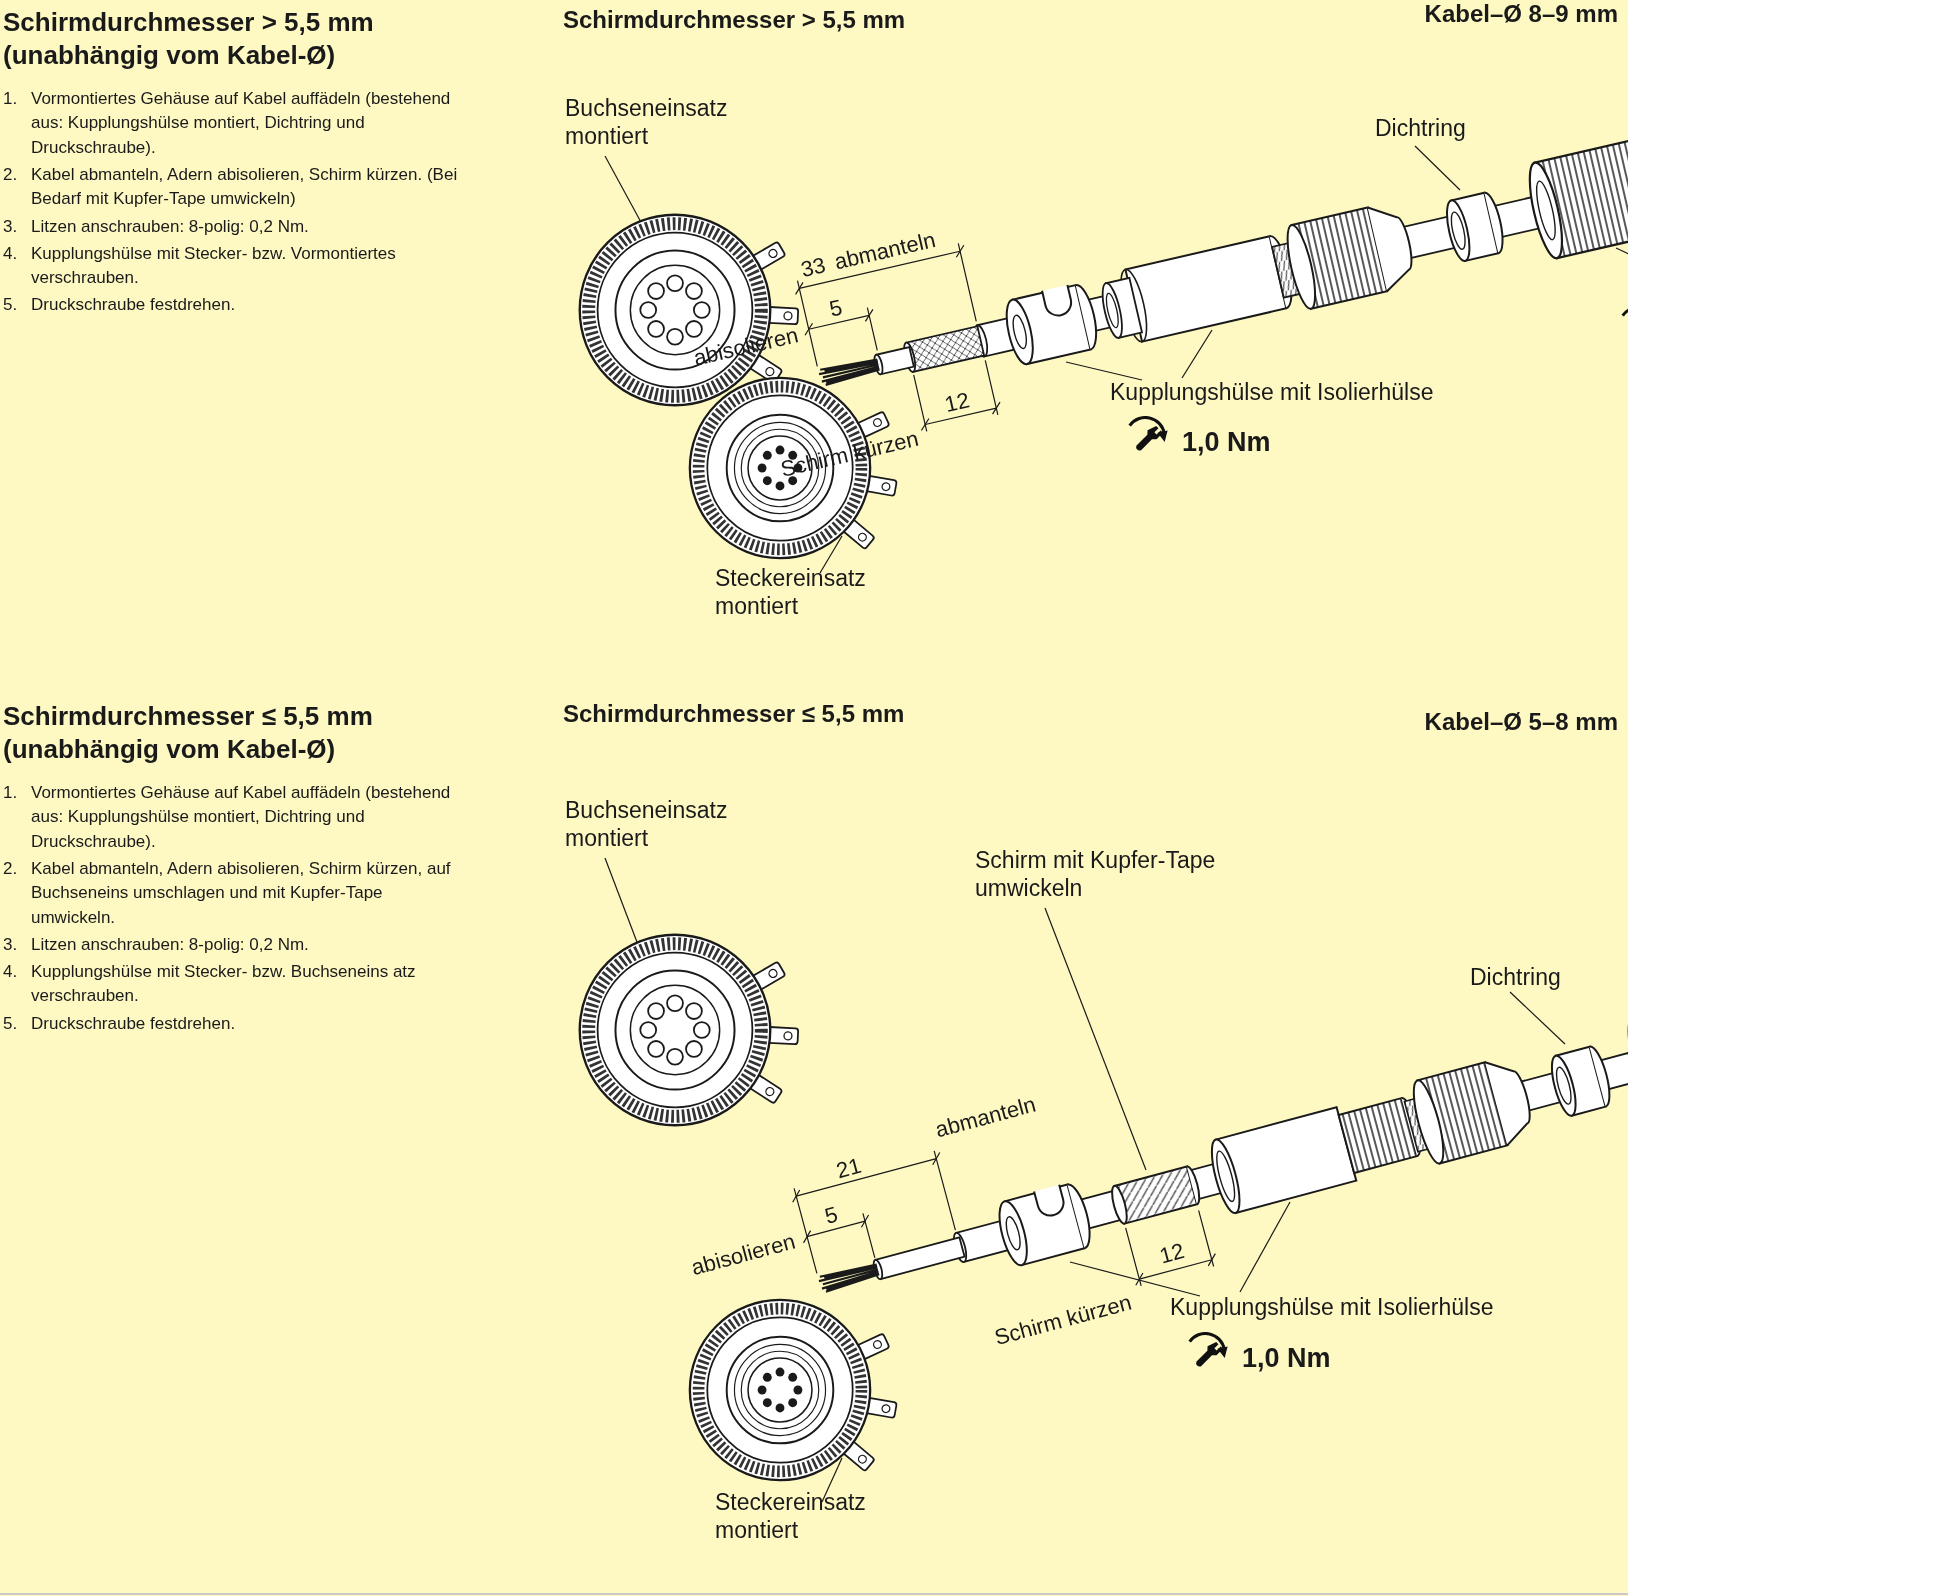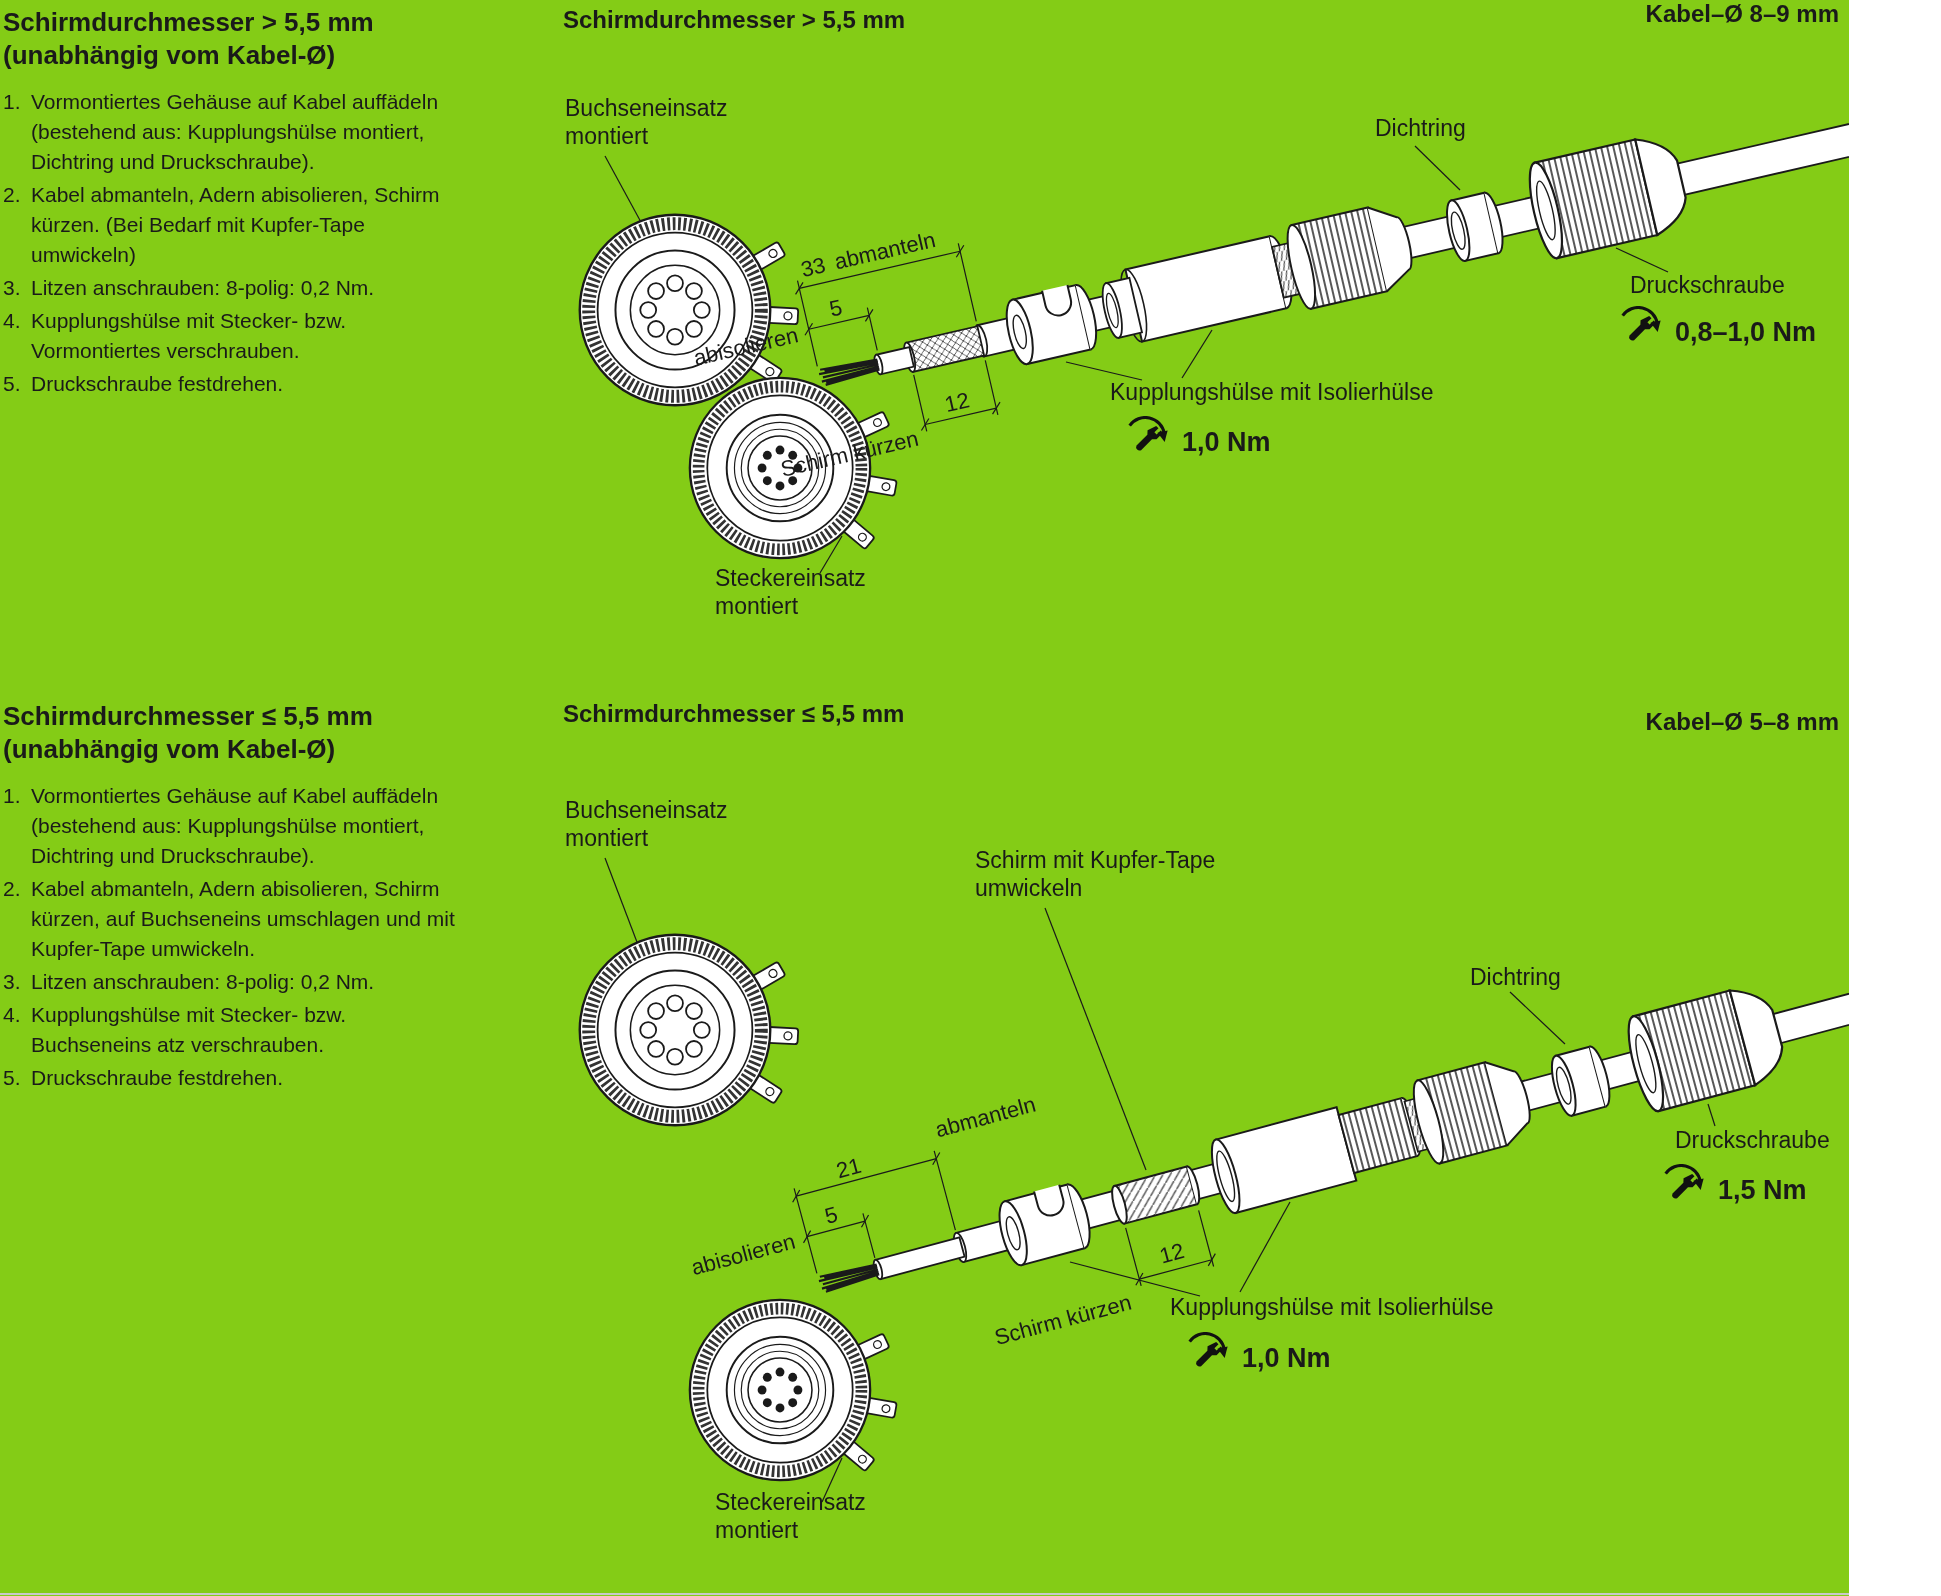--- a/index.html
+++ b/index.html
@@ -1,23 +1,23 @@
 <!DOCTYPE html>
 <html><head>
 <meta charset="utf-8">
 <style>
   * { box-sizing: border-box; }
   html, body { margin: 0; padding: 0; }
   body { background: #fff; font-family: "Liberation Sans", sans-serif; color: #1a1a1a; }
-  .page { position: relative; width: 1849px; height: 1596px; background: #84cc16; overflow: hidden; }
+  .page { position: relative; width: 1628px; height: 1596px; background: #fef9c3; overflow: hidden; }
 
   .instr { position: absolute; width: 465px; }
   .ititle { font-size: 26px; font-weight: bold; line-height: 1.27; }
   ol.steps { list-style: none; margin: 15px 0 0; padding: 0; counter-reset: step; }
-  ol.steps li { counter-increment: step; position: relative; padding-left: 28px; margin: 0 0 3px; font-size: 21px; line-height: 1.43; }
+  ol.steps li { counter-increment: step; position: relative; padding-left: 28px; margin: 0 0 3px; font-size: 17px; line-height: 1.43; }
   ol.steps li::before { content: counter(step) "."; position: absolute; left: 0; }
 
   .hdr { position: absolute; font-size: 24px; font-weight: bold; white-space: nowrap; }
 
   svg.dia { position: absolute; }
   svg text { font-family: "Liberation Sans", sans-serif; font-size: 23px; fill: #1a1a1a; stroke: none; }
   svg text.dim { font-size: 22px; }
   svg text.torque { font-size: 27px; font-weight: bold; }
   .leader path { stroke: #1a1a1a; stroke-width: 1.2; fill: none; }
   .draw { stroke: #1a1a1a; fill: none; }

